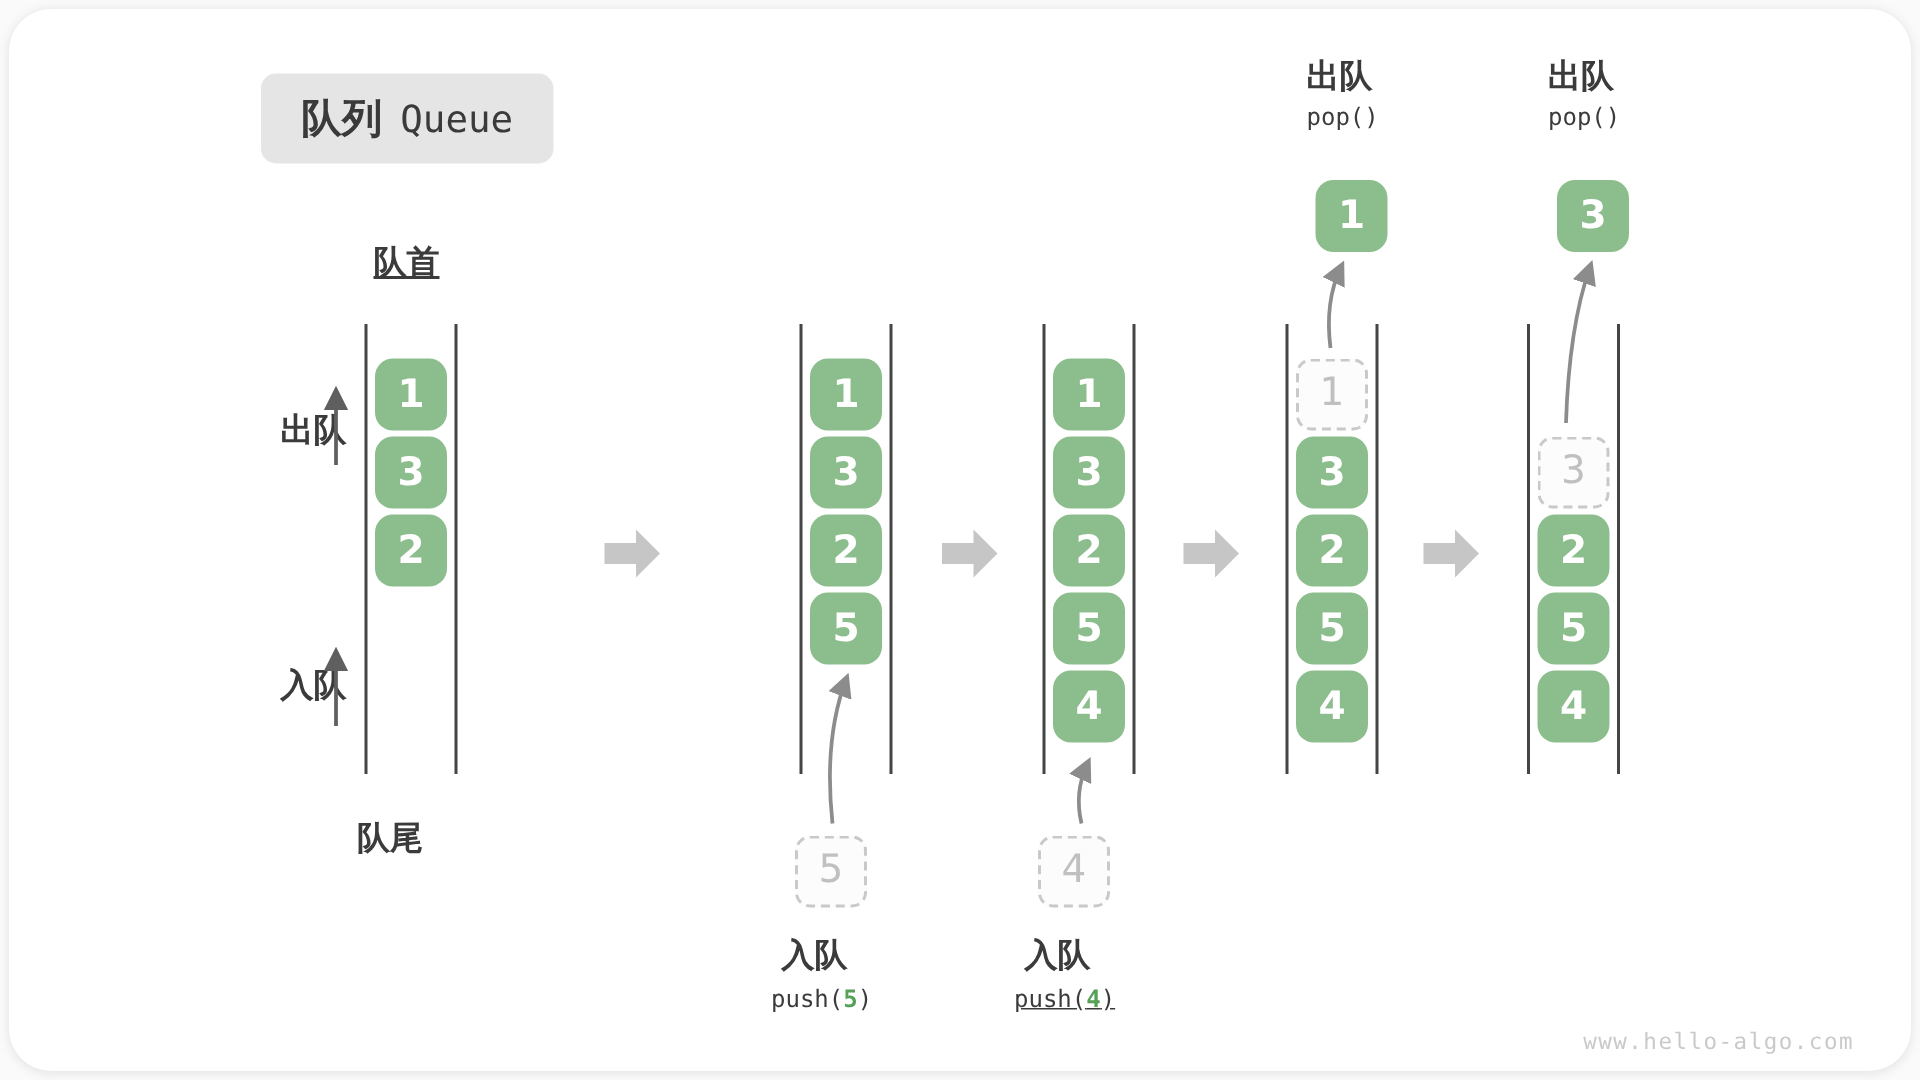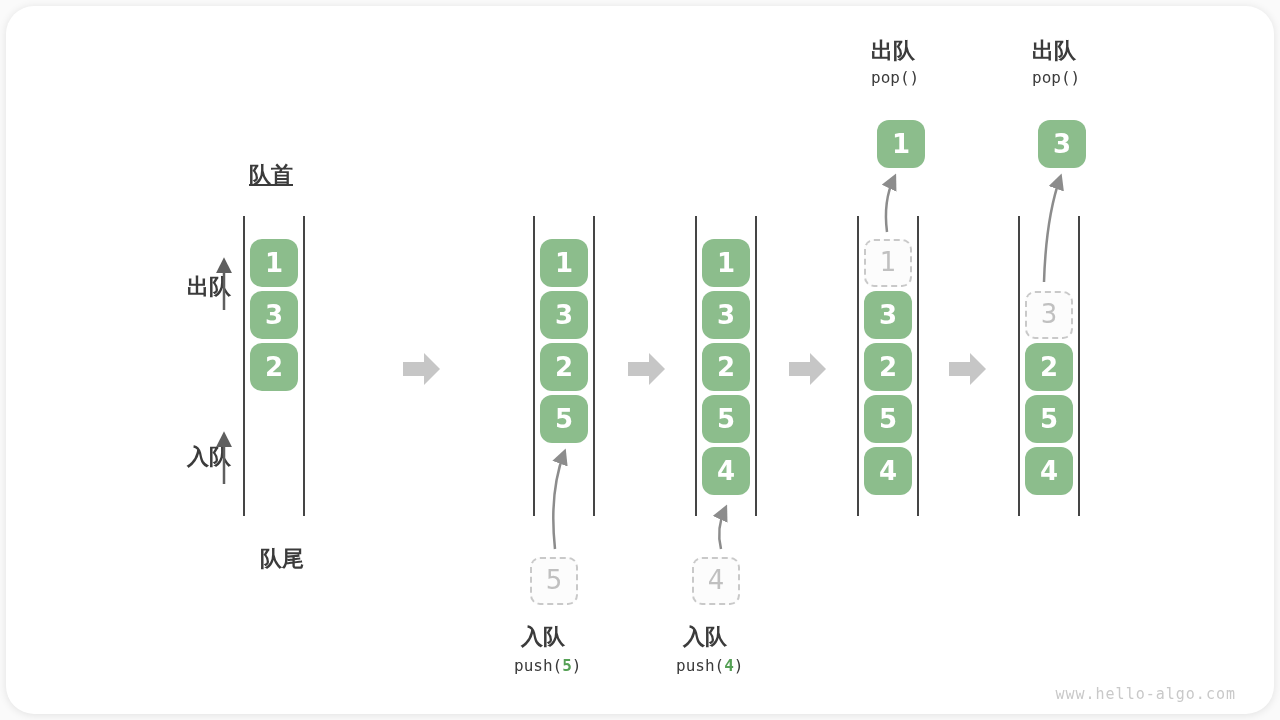--- a/index.html
+++ b/index.html
@@ -110,23 +110,27 @@
     font-size: 15px;
     color: #c9c9c9;
     letter-spacing: 1px;
   }
 </style>
 </head>
 <body>
 
 <div class="canvas">
 
+  <div class="title-badge">
+    <span class="title-zh">队列</span>
+    <span class="title-en">Queue</span>
+  </div>
 
   <div class="cjk-label" style="left:243px; top:154px;text-decoration:underline;">队首</div>
-  <div class="cjk-label" style="left:254px; top:538px;">队尾</div>
+  <div class="cjk-label" style="left:232px; top:538px;">队尾</div>
   <div class="cjk-label" style="left:181px; top:266px;">出队</div>
   <div class="cjk-label" style="left:181px; top:436px;">入队</div>
 
   <div id="states-layer">
       <div class="queue-column" style="left: 237px; top: 210px; position: absolute;"></div>
       <div class="box solid" style="left: 244px; top: 233px; position: absolute;">1</div>
       <div class="box solid" style="left: 244px; top: 285px; position: absolute;">3</div>
       <div class="box solid" style="left: 244px; top: 337px; position: absolute;">2</div>
       <div class="queue-column" style="left: 527px; top: 210px; position: absolute;"></div>
       <div class="box solid" style="left: 534px; top: 233px; position: absolute;">1</div>
@@ -137,21 +141,21 @@
       <div class="op-label" style="left: 515px; top: 616px; position: absolute;">入队</div>
       <div class="op-code" style="left: 508px; top: 650px; position: absolute;"><span>push(</span><span class="arg">5</span><span>)</span></div>
       <div class="queue-column" style="left: 689px; top: 210px; position: absolute;"></div>
       <div class="box solid" style="left: 696px; top: 233px; position: absolute;">1</div>
       <div class="box solid" style="left: 696px; top: 285px; position: absolute;">3</div>
       <div class="box solid" style="left: 696px; top: 337px; position: absolute;">2</div>
       <div class="box solid" style="left: 696px; top: 389px; position: absolute;">5</div>
       <div class="box solid" style="left: 696px; top: 441px; position: absolute;">4</div>
       <div class="box dashed" style="left: 686px; top: 551px; position: absolute;">4</div>
       <div class="op-label" style="left: 677px; top: 616px; position: absolute;">入队</div>
-      <div class="op-code" style="left: 670px; top: 650px; position: absolute;"><span>push(</span><span class="arg">4</span><span>)</span></div>
+      <div class="op-code" style="left: 670px; top: 650px; position: absolute; text-decoration: underline;"><span>push(</span><span class="arg">4</span><span>)</span></div>
       <div class="queue-column" style="left: 851px; top: 210px; position: absolute;"></div>
       <div class="box dashed" style="left: 858px; top: 233px; position: absolute;">1</div>
       <div class="box solid" style="left: 858px; top: 285px; position: absolute;">3</div>
       <div class="box solid" style="left: 858px; top: 337px; position: absolute;">2</div>
       <div class="box solid" style="left: 858px; top: 389px; position: absolute;">5</div>
       <div class="box solid" style="left: 858px; top: 441px; position: absolute;">4</div>
       <div class="box solid" style="left: 871px; top: 114px; position: absolute;">1</div>
       <div class="op-label" style="left: 865px; top: 30px; position: absolute;">出队</div>
       <div class="op-code" style="left: 865px; top: 62px; position: absolute;"><span>pop(</span><span class="arg"></span><span>)</span></div>
       <div class="queue-column" style="left: 1012px; top: 210px; position: absolute;"></div>

